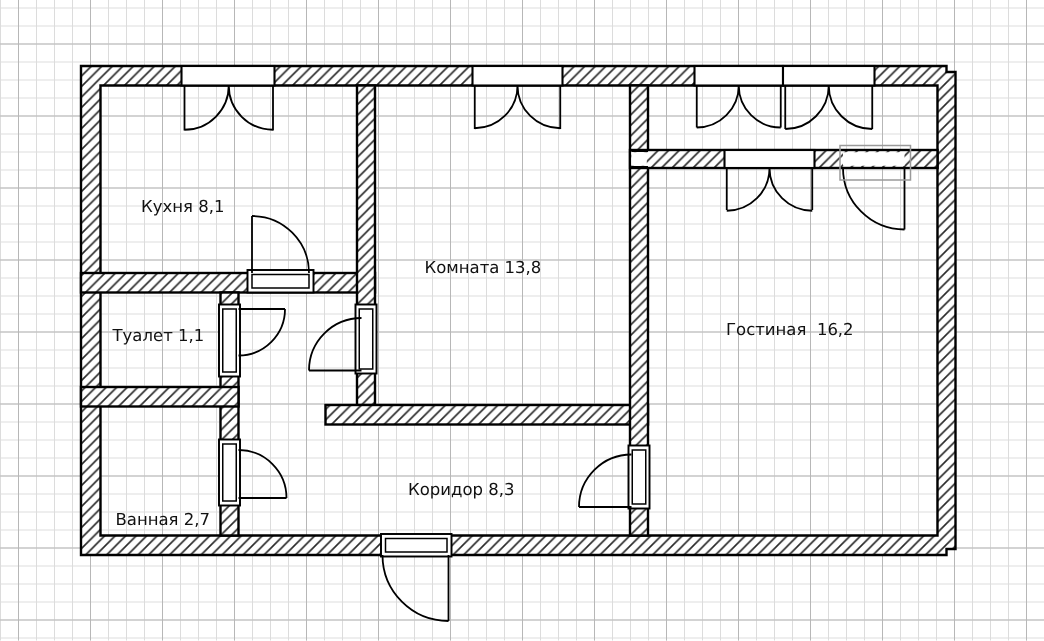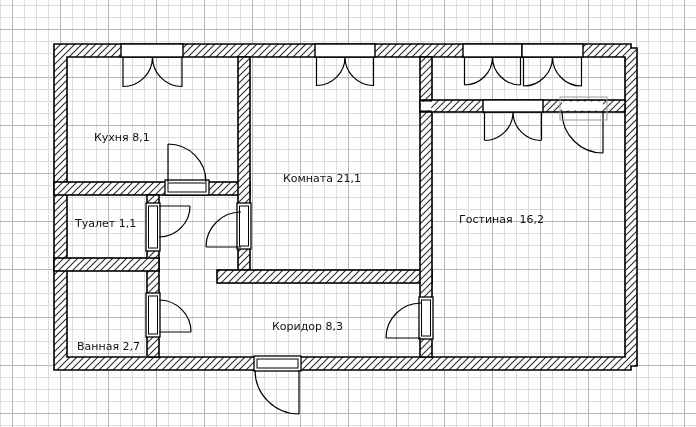--- a/index.html
+++ b/index.html
@@ -118,15 +118,15 @@
       <rect x="254" y="356" width="47" height="15" fill="#fff" stroke-width="1.3"></rect>
       <rect x="257" y="359" width="41" height="9" stroke-width="1"></rect>
       <path d="M299,370 L299,414 M255,370 A44,44 0 0 0 299,414"></path>
     </g>
   </g>
 </svg>
 
 <div class="room-label" style="left:94px;  top:132px;text-align:right;">Кухня 8,1</div>
 <div class="room-label" style="left:75px;  top:218px;">Туалет 1,1</div>
 <div class="room-label" style="left:77px;  top:300px;margin-top:41px;">Ванная 2,7</div>
-<div class="room-label" style="left:283px; top:173px;">Комната 21,1</div>
-<div class="room-label" style="left:459px; top:214px;">Гостиная  16,2</div>
+<div class="room-label" style="left:283px; top:173px;">Комната 13,8</div>
+<div class="room-label" style="left:484px; top:214px;">Гостиная  16,2</div>
 <div class="room-label" style="left:272px; top:321px;text-align:right;">Коридор 8,3</div>
 
 </body></html>

